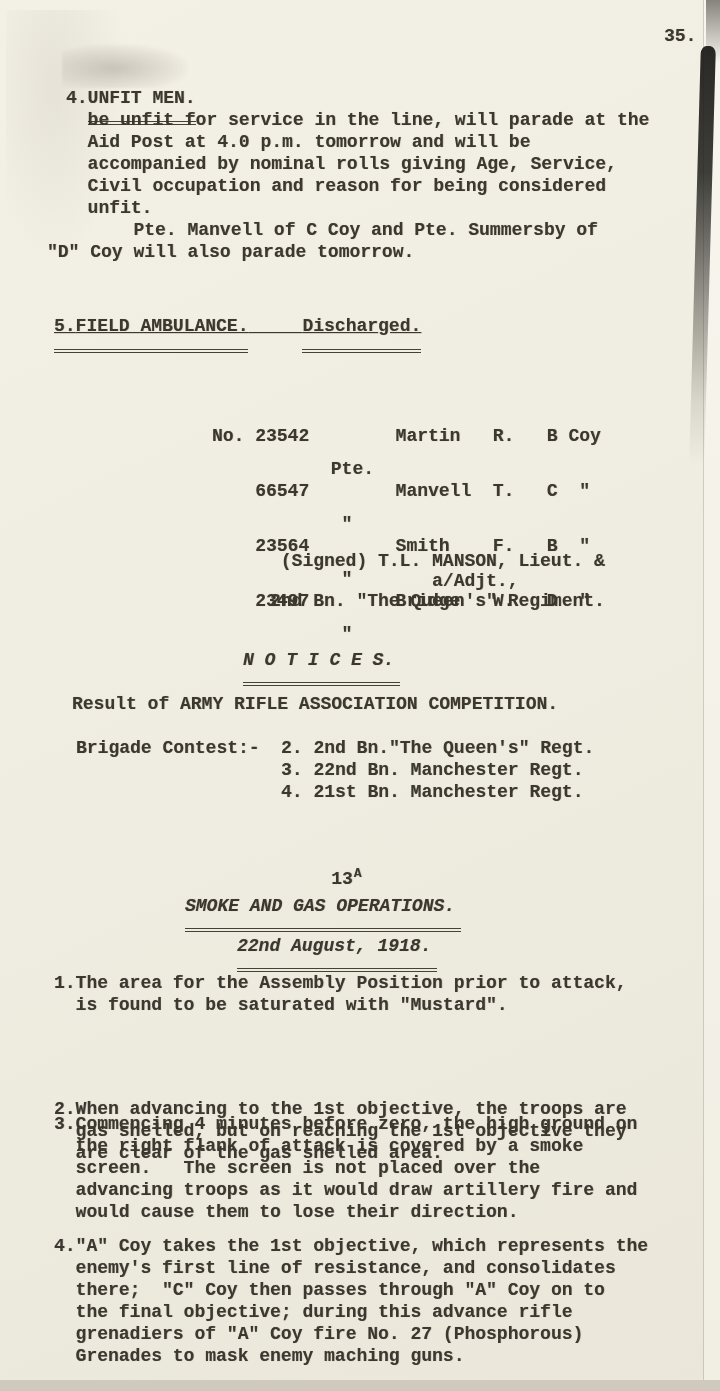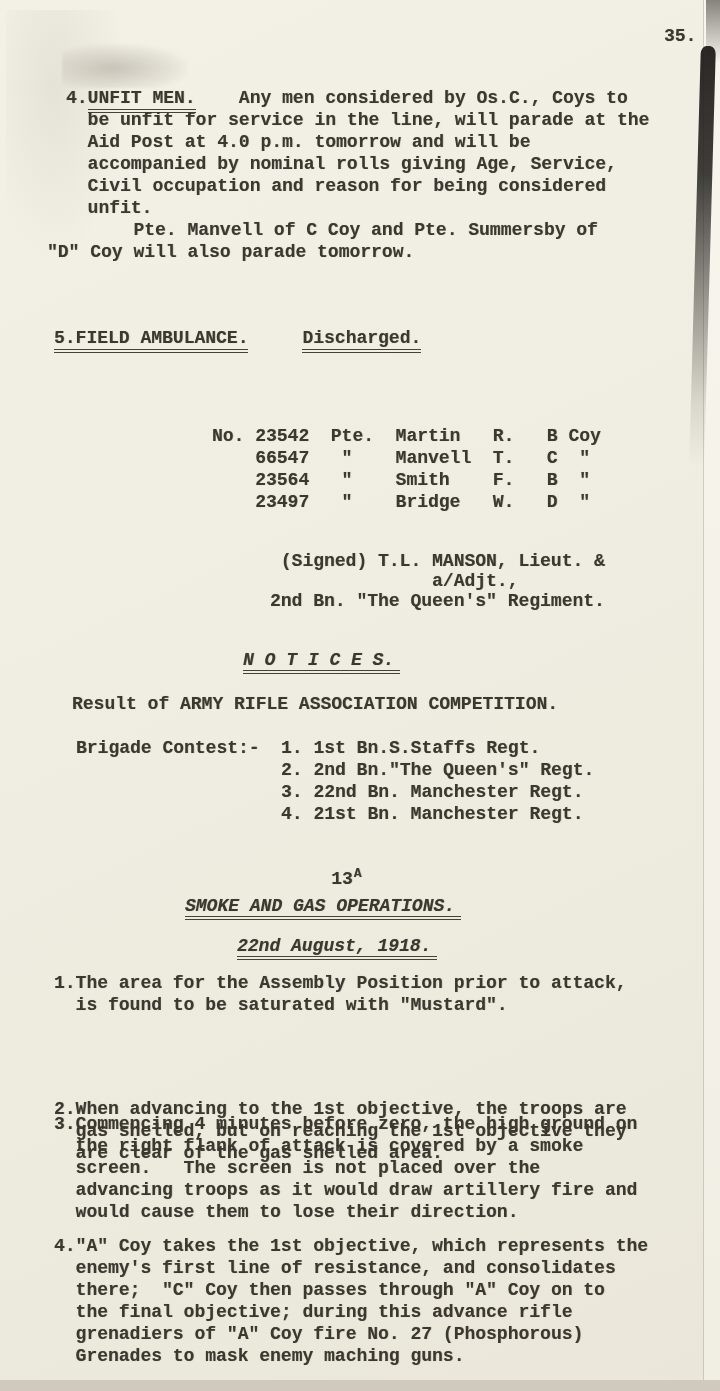--- a/index.html
+++ b/index.html
@@ -8,38 +8,38 @@
     background:linear-gradient(155deg,#f3f0e6 0%,#f0ede2 40%,#ece9dd 78%,#eae7da 100%);
     font-family:"Liberation Mono","DejaVu Sans Mono",monospace;
     font-weight:bold;color:#3c382f;
   }
   .t{
     position:absolute;font-size:18px;line-height:22px;white-space:pre;
     text-shadow:0.4px 0.4px 0.7px rgba(58,54,46,0.45);
   }
   .row{display:flex;}
   .row > span{white-space:pre;}
-  .u{border-bottom:4px double #454137;padding-bottom:0px;}
+  .u{border-bottom:4px double #454137;padding-bottom:12px;}
   .u-pad{padding-right:6px;font-style:italic;}
   
   .pagenum{left:664px;top:25px;}
   
   .sec4-line1{left:66px;top:87px;}
   .sec4-body{left:66px;top:109px;}
   .sec4-p2{left:47px;top:219px;}
   .sec4-p3{left:60px;top:263px;}
   
-  .sec5-line1{left:54px;top:327px;}
+  .sec5-line1{left:54px;top:315px;text-decoration:underline;}
   .sec5-body{left:44px;top:337px;}
   .fa-table{left:212px;top:425px;}
   .fa-table .tr{display:flex;line-height:22px;}
   .fa-table .tr span{display:inline-block;white-space:pre;}
   .fa-table .tr span:nth-child(1){width:4ch;}
   .fa-table .tr span:nth-child(2){width:7ch;}
-  .fa-table .tr span:nth-child(3){width:6ch;}
+  .fa-table .tr span:nth-child(3){width:6ch;margin-top:33px;}
   .fa-table .tr span:nth-child(4){width:9ch;}
   .fa-table .tr span:nth-child(5){width:5ch;}
   .fa-table .tr span:nth-child(6){width:2ch;}
   
   .signature{left:270px;top:551px;line-height:20px;}
   
   .notices-h{left:243px;top:649px;}
   .result{left:72px;top:693px;}
   .contest-label{left:76px;top:737px;}
   .contest-list{left:281px;top:737px;}
@@ -90,21 +90,21 @@
   <div class="smudge"></div>
   <div class="streak-topleft"></div>
   <div class="edge-light"></div>
   <div class="edge-line"></div>
   <div class="edge-shadow-top"></div>
   <div class="edge-shadow"></div>
 
   <div class="t pagenum">35.</div>
 
   <div class="t sec4-line1 row">
-    <span>4.</span><span class="u">UNFIT MEN.</span><span>    Any men considered by Os.C., Coys to</span>
+    <span>4.</span><span class="u">UNFIT MEN.</span>
   </div>
   <div class="t sec4-body">  be unfit for service in the line, will parade at the
   Aid Post at 4.0 p.m. tomorrow and will be
   accompanied by nominal rolls giving Age, Service,
   Civil occupation and reason for being considered
   unfit.</div>
   <div class="t sec4-p2">        Pte. Manvell of C Coy and Pte. Summersby of
 "D" Coy will also parade tomorrow.</div>
 
   <div class="t sec5-line1 row">
@@ -112,21 +112,21 @@
   </div>
   <div class="t fa-table"><div class="tr"><span>No. </span><span>23542</span><span>Pte.</span><span>Martin</span><span>R.</span><span>B</span><span>Coy</span></div><div class="tr"><span></span><span>66547</span><span> "</span><span>Manvell</span><span>T.</span><span>C</span><span> "</span></div><div class="tr"><span></span><span>23564</span><span> "</span><span>Smith</span><span>F.</span><span>B</span><span> "</span></div><div class="tr"><span></span><span>23497</span><span> "</span><span>Bridge</span><span>W.</span><span>D</span><span> "</span></div></div>
 
   <div class="t signature"> (Signed) T.L. MANSON, Lieut. &amp;
                a/Adjt.,
 2nd Bn. "The Queen's" Regiment.</div>
 
   <div class="t notices-h"><span class="u u-pad">N O T I C E S.</span></div>
   <div class="t result">Result of ARMY RIFLE ASSOCIATION COMPETITION.</div>
   <div class="t contest-label">Brigade Contest:-</div>
-  <div class="t contest-list"><div>1. 1st Bn.S.Staffs Regt.</div><div>2. 2nd Bn."The Queen's" Regt.</div><div>3. 22nd Bn. Manchester Regt.</div><div>4. 21st Bn. Manchester Regt.</div></div>
+  <div class="t contest-list"><div>2. 2nd Bn."The Queen's" Regt.</div><div>3. 22nd Bn. Manchester Regt.</div><div>4. 21st Bn. Manchester Regt.</div></div>
 
   <div class="t thirteen">
     <span>13</span><span class="sup">A</span>
   </div>
 
   <div class="t smoke-h"><span class="u u-pad">SMOKE AND GAS OPERATIONS.</span></div>
   <div class="t date-h"><span class="u u-pad">22nd August, 1918.</span></div>
   <div class="t sp1">1.The area for the Assembly Position prior to attack,
   is found to be saturated with "Mustard".</div>
   <div class="t sp2">2.When advancing to the 1st objective, the troops are

